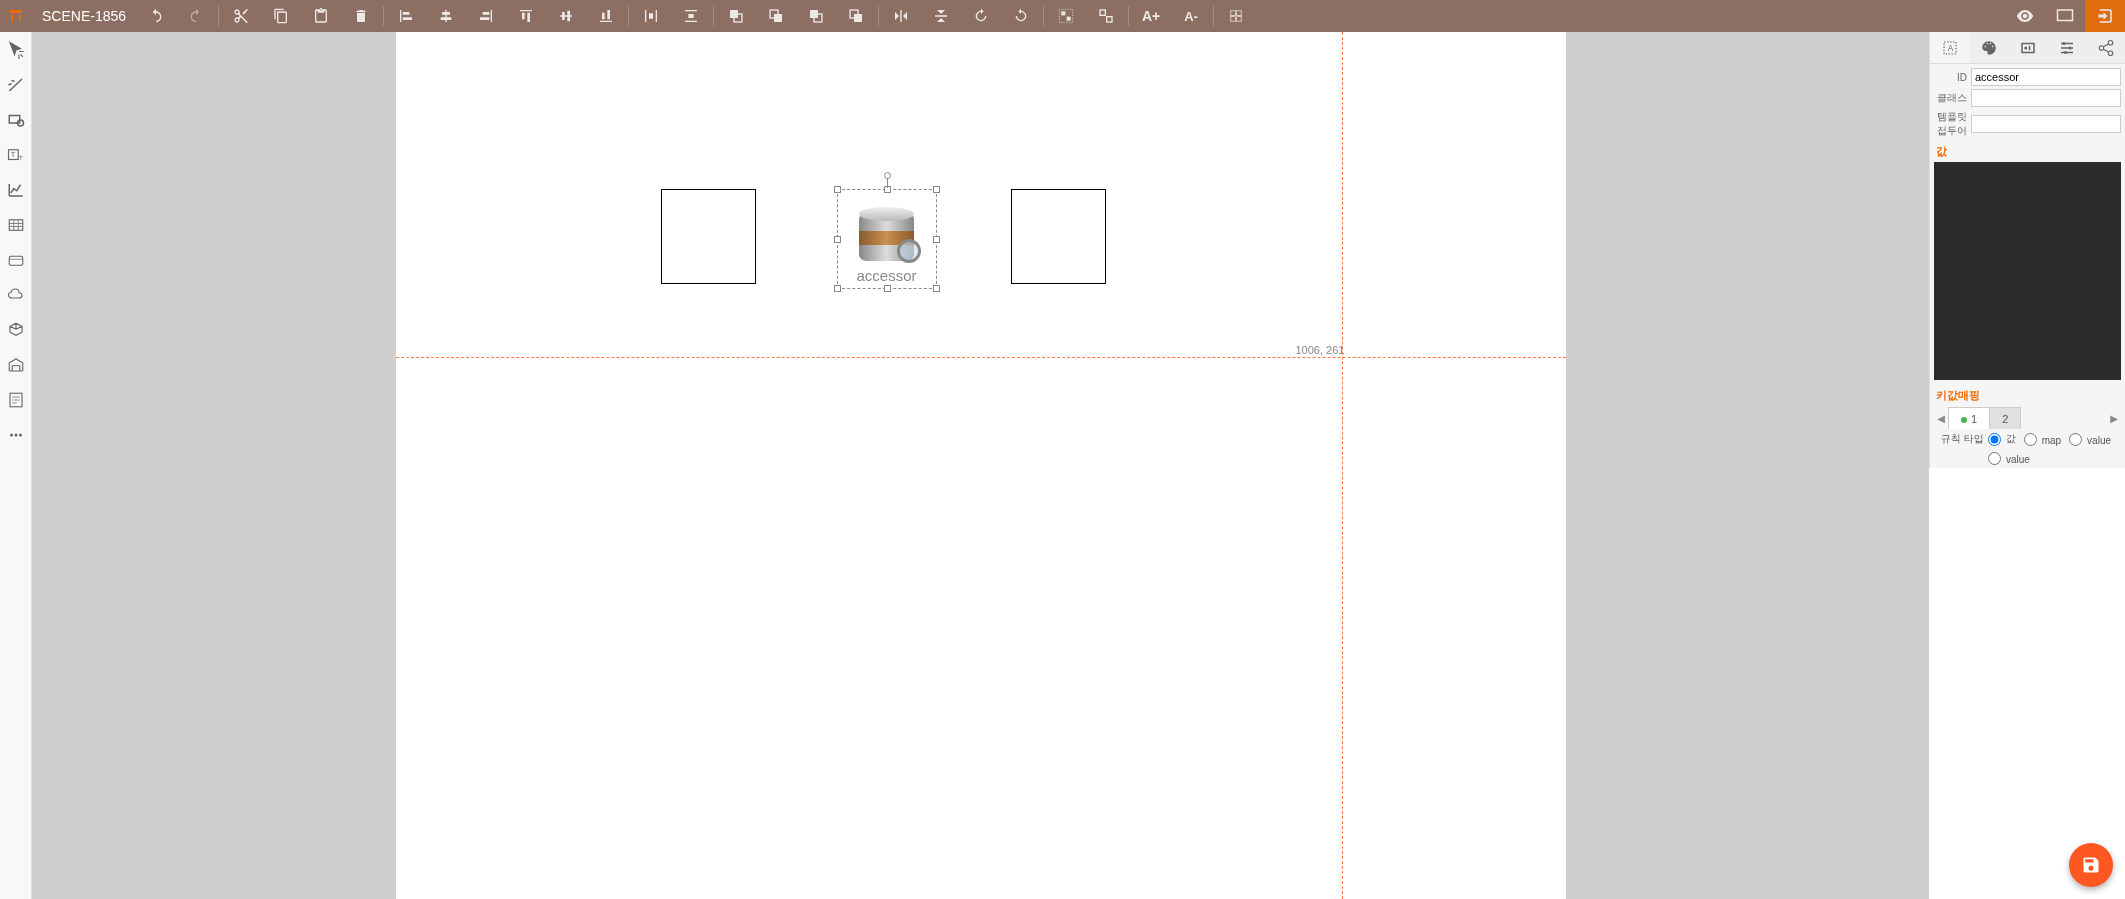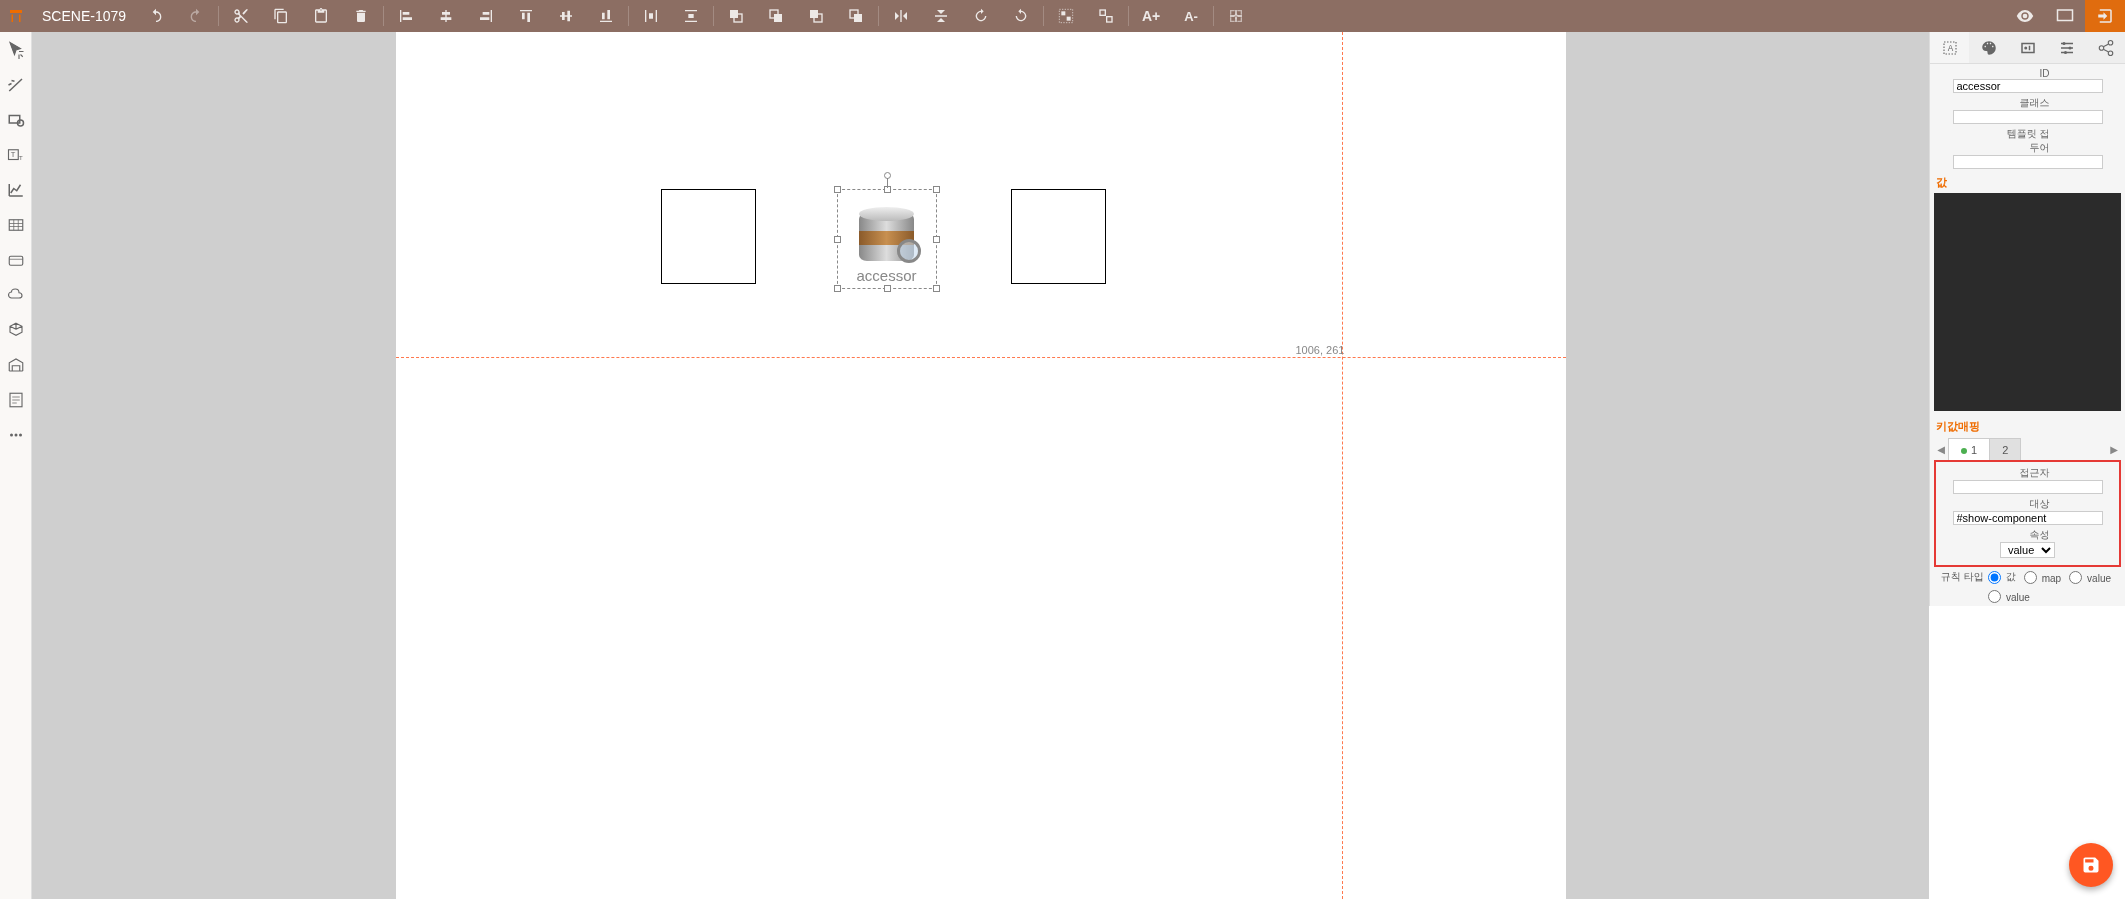--- a/index.html
+++ b/index.html
@@ -35,21 +35,21 @@
 .accessor-icon .db .top{width:55px;height:14px;background:linear-gradient(to bottom,#eee,#bbb);border-radius:50%;position:absolute;top:2px;left:2px;}
 .accessor-icon .db .band{width:55px;height:14px;background:linear-gradient(to right,#8a5a2a,#c89050,#8a5a2a);position:absolute;top:26px;left:2px;}
 .accessor-icon .db .glass{width:24px;height:24px;border:3px solid #888;border-radius:50%;background:rgba(200,220,240,0.6);position:absolute;bottom:2px;right:-4px;}
 .accessor-icon .lbl{font-size:15px;color:#888;margin-top:2px;}
 
 .right-panel{width:196px;background:#f5f5f5;border-left:1px solid #ddd;display:flex;flex-direction:column;flex-shrink:0;font-size:11px;color:#555;}
 .rp-tabs{height:32px;display:flex;border-bottom:1px solid #ddd;background:#eee;}
 .rp-tab{flex:1;display:flex;align-items:center;justify-content:center;cursor:pointer;color:#666;}
 .rp-tab.active{background:#f5f5f5;}
 .rp-body{flex:1;overflow:auto;padding:4px 4px 0 4px;}
-.field-row{display:flex;align-items:center;margin-bottom:3px;flex-direction:column;}
+.field-row{display:flex;align-items:center;margin-bottom:3px;}
 .field-row label{width:52px;text-align:right;padding-right:4px;font-size:10px;color:#666;}
 .field-row input[type=text],.field-row select{flex:1;height:18px;border:1px solid #ccc;font-size:11px;padding:0 3px;background:#fff;}
 .section-title{color:#ef6c00;font-size:11px;font-weight:bold;margin:6px 0 3px 2px;}
 .value-editor{width:100%;height:218px;background:#2b2b2b;border:none;color:#eee;font-family:monospace;font-size:11px;resize:none;padding:4px;}
 .kv-tabs-row{display:flex;align-items:center;height:22px;margin-top:4px;}
 .kv-arrow{width:14px;text-align:center;color:#888;cursor:pointer;font-size:10px;}
 .kv-tab{padding:0 12px;height:22px;line-height:22px;background:#e0e0e0;border:1px solid #ccc;border-bottom:none;font-size:11px;cursor:pointer;margin-right:-1px;}
 .kv-tab.active{background:#fff;}
 .kv-dot{display:inline-block;width:6px;height:6px;border-radius:50%;background:#4caf50;margin-right:4px;vertical-align:middle;}
 .mapping-box{border:2px solid #e53935;padding:4px 2px;margin-top:0;}
@@ -62,21 +62,21 @@
 </style>
 </head>
 <body>
 
 <div class="topbar">
   <div class="logo">
     <svg width="18" height="18" viewBox="0 0 24 24">
         <path fill="#ef6c00" d="M4 4h16v4H4zM6 10h2v10H6zM16 10h2v10h-2z"></path>
       </svg>
   </div>
-  <div class="scene-title">SCENE-1079</div>
+  <div class="scene-title">SCENE-1856</div>
   <div class="tb-btn">
       <svg width="16" height="16" viewBox="0 0 24 24">
         <path fill="#fff" d="M12 5V1L7 6l5 5V7c3 0 6 2 6 6s-3 6-6 6v2c4 0 8-3 8-8s-4-8-8-8z"></path>
       </svg>
     </div>
   <div class="tb-btn" style="opacity:0.4">
       <svg width="16" height="16" viewBox="0 0 24 24">
         <path fill="#fff" d="M12 5V1l5 5-5 5V7c-3 0-6 2-6 6s3 6 6 6v2c-4 0-8-3-8-8s4-8 8-8z"></path>
       </svg>
     </div>
@@ -396,34 +396,20 @@
         <textarea class="value-editor" style=""></textarea>
 
         <div class="section-title">키값매핑</div>
         <div class="kv-tabs-row">
           <div class="kv-arrow">◀</div>
           <div class="kv-tab active"><span class="kv-dot"></span><span>1</span></div>
           <div class="kv-tab"><span>2</span></div>
           <div style="flex:1"></div>
           <div class="kv-arrow">▶</div>
         </div>
-        <div class="mapping-box">
-          <div class="field-row">
-            <label>접근자</label>
-            <input type="text" value="" style="">
-          </div>
-          <div class="field-row">
-            <label>대상</label>
-            <input type="text" value="#show-component" style="">
-          </div>
-          <div class="field-row">
-            <label>속성</label>
-            <select><option>value</option></select>
-          </div>
-        </div>
         <div class="rule-row">
           <span class="rule-label">규칙 타입</span>
           <input type="radio" name="rule" checked="" style="">
             <label>값</label>
           <input type="radio" name="rule" style="">
             <label>map</label>
           <input type="radio" name="rule" style="">
             <label>value</label>
         </div>
         <div class="rule-row">

